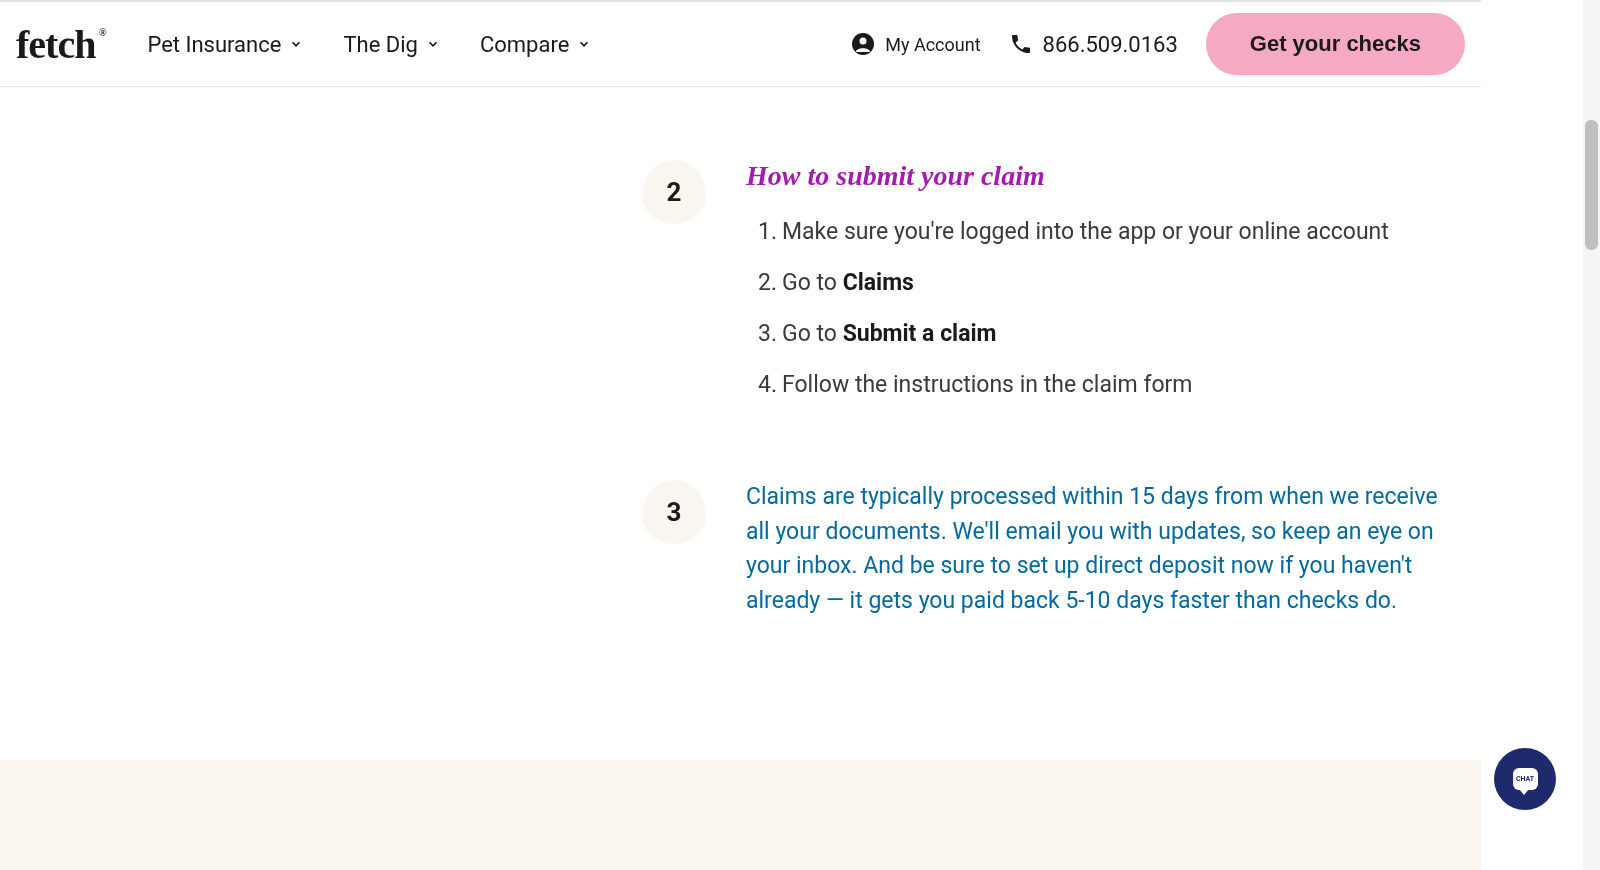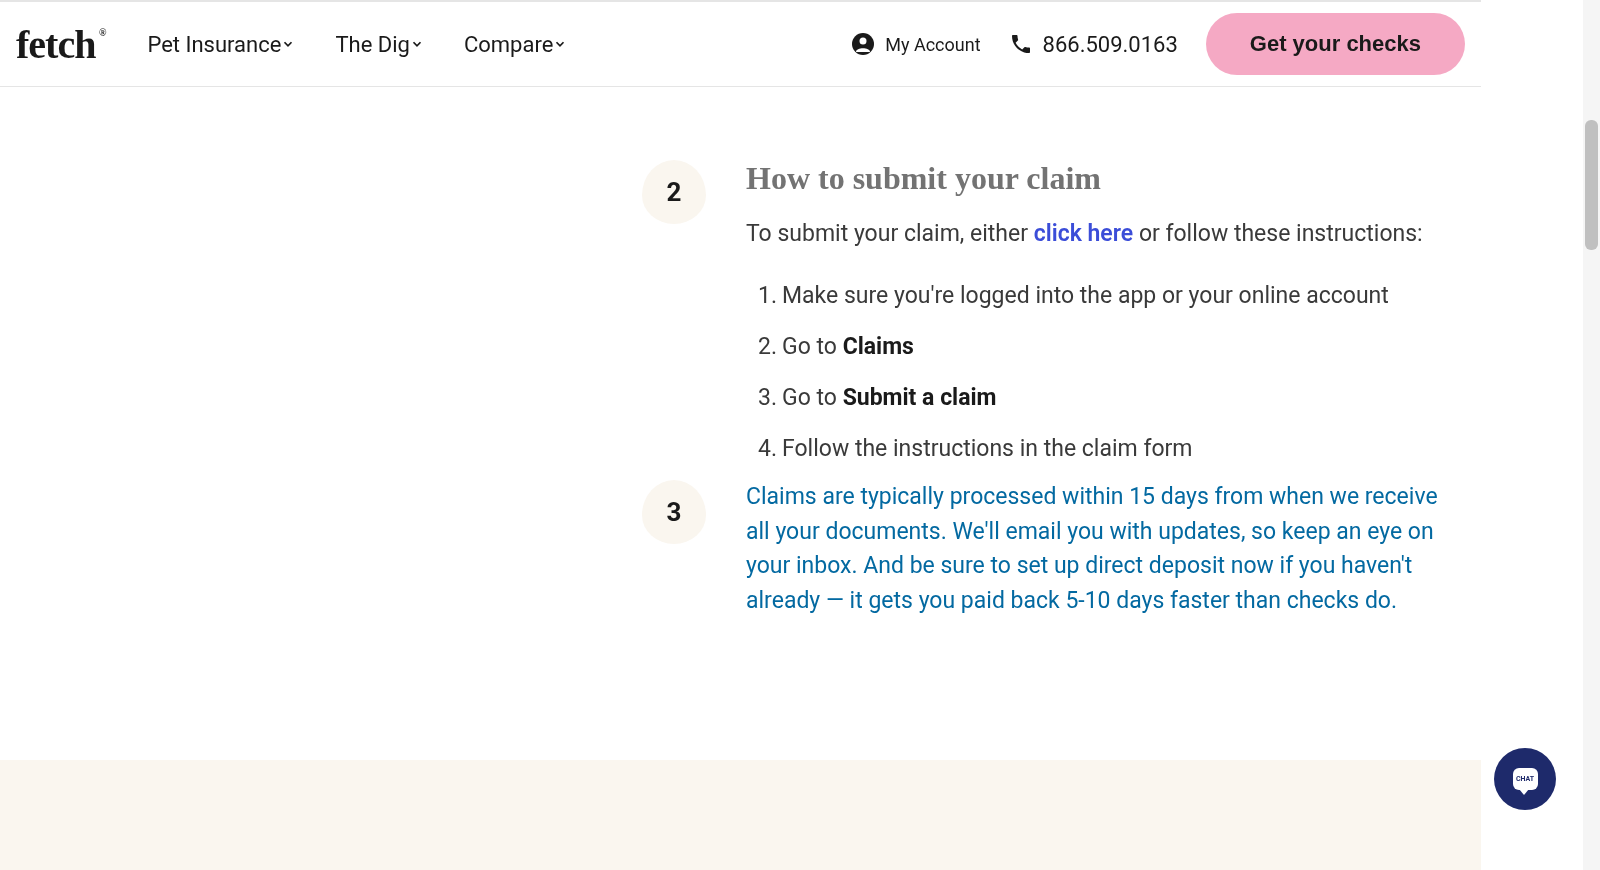--- a/index.html
+++ b/index.html
@@ -49,20 +49,21 @@
     }
     .nav-menu {
       display: flex;
       gap: 40px;
       flex: 1;
       margin-left: 20px;
     }
     .nav-item {
       display: flex;
       align-items: center;
+      gap: 8px;
       font-size: 22px;
       color: #1a1a1a;
       cursor: pointer;
     }
     .chevron-down {
       width: 14px;
       height: 14px;
     }
     .header-right {
       display: flex;
@@ -134,24 +135,25 @@
       font-size: 26px;
       font-weight: 700;
       color: #1a1a1a;
       flex-shrink: 0;
     }
     .step-content {
       max-width: 720px;
     }
     .step-title {
       font-family: Georgia, "Times New Roman", serif;
-      font-size: 32px;
+      font-size: 28px;
       font-weight: 900;
-      color: #737373;
+      color: #a21caf;
       margin-bottom: 20px;
+      font-style: italic;
     }
     .step-intro {
       font-size: 23px;
       color: #3a3a3a;
       line-height: 1.5;
       margin-bottom: 24px;
     }
     .link-inline {
       color: #3b4dd8;
       font-weight: 600;
@@ -301,23 +303,20 @@
 </div>
 
 <div class="content">
 
   <div class="partial-text">notes and lab results.</div>
 
   <div class="step-section step-2">
     <div class="step-badge">2</div>
     <div class="step-content">
       <h2 class="step-title">How to submit your claim</h2>
-      <p class="step-intro">
-        <span>To submit your claim, either </span><span class="link-inline">click here</span><span> or follow these instructions:</span>
-      </p>
       <ol class="step-list">
         <li><span>Make sure you're logged into the app or your online account</span></li>
         <li><span>Go to </span><span class="bold-inline">Claims</span></li>
         <li><span>Go to </span><span class="bold-inline">Submit a claim</span></li>
         <li><span>Follow the instructions in the claim form</span></li>
       </ol>
     </div>
   </div>
 
   <div class="step-section step-3">

